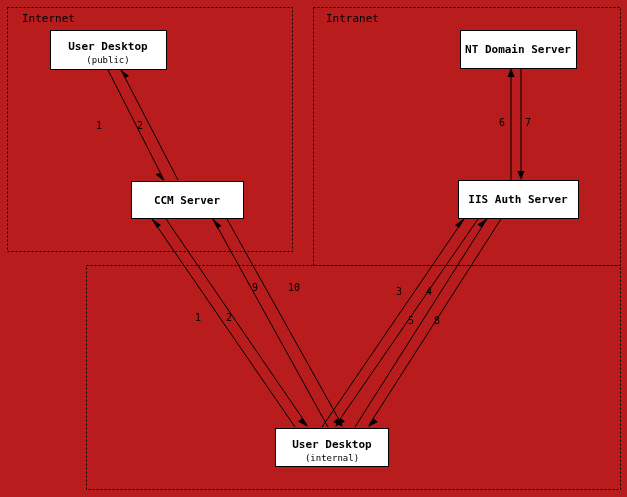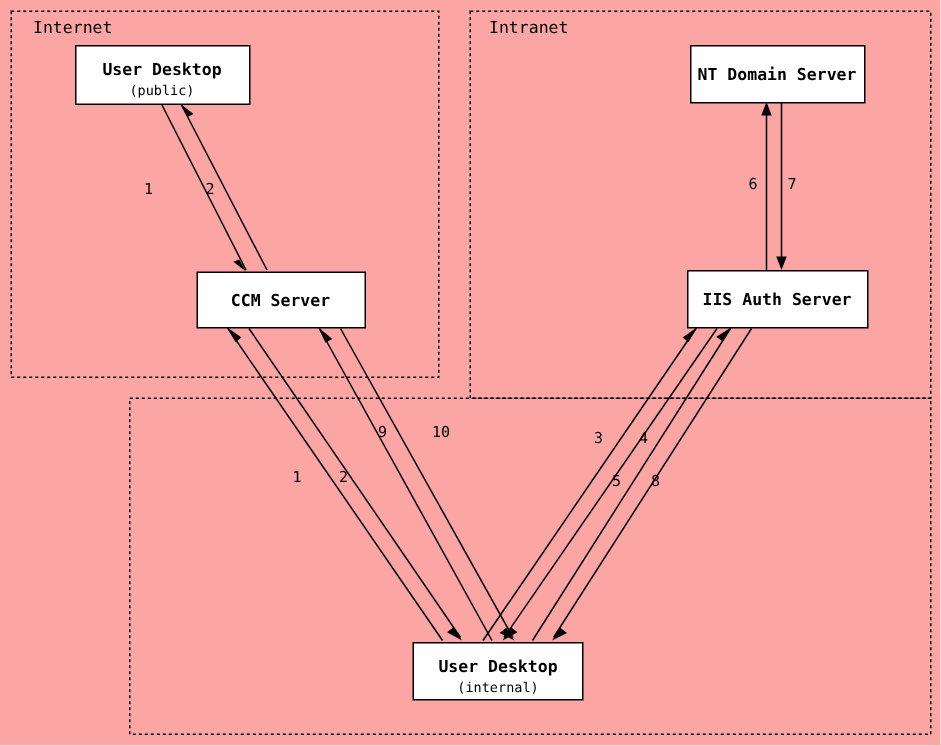--- a/index.html
+++ b/index.html
@@ -4,21 +4,21 @@
 <style>
   html, body {
     margin: 0;
     padding: 0;
     background: #ffffff;
   }
   #diagram-root {
     position: relative;
     width: 627px;
     height: 497px;
-    background: #fca5a5;
+    background: #b91c1c;
     font-family: "DejaVu Sans Mono", "Liberation Mono", monospace;
     overflow: hidden;
   }
   svg#diagram-svg {
     position: absolute;
     left: 0;
     top: 0;
     width: 627px;
     height: 497px;
     display: block;

